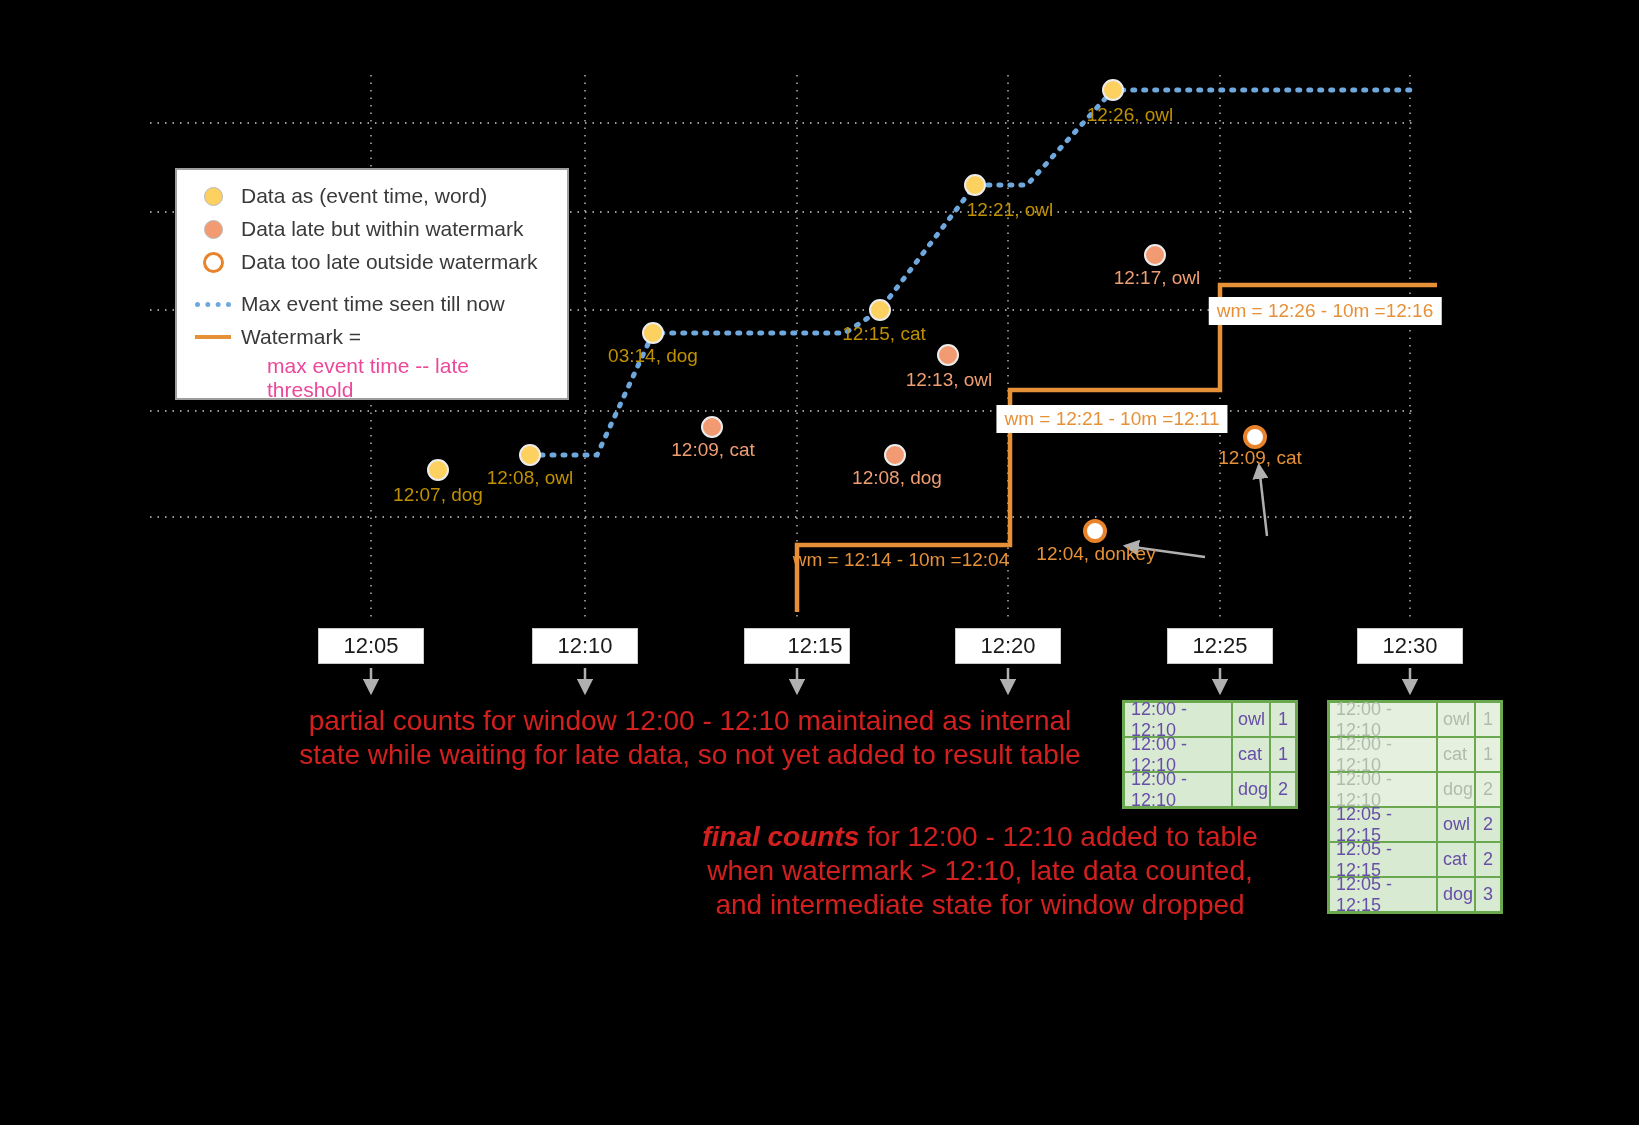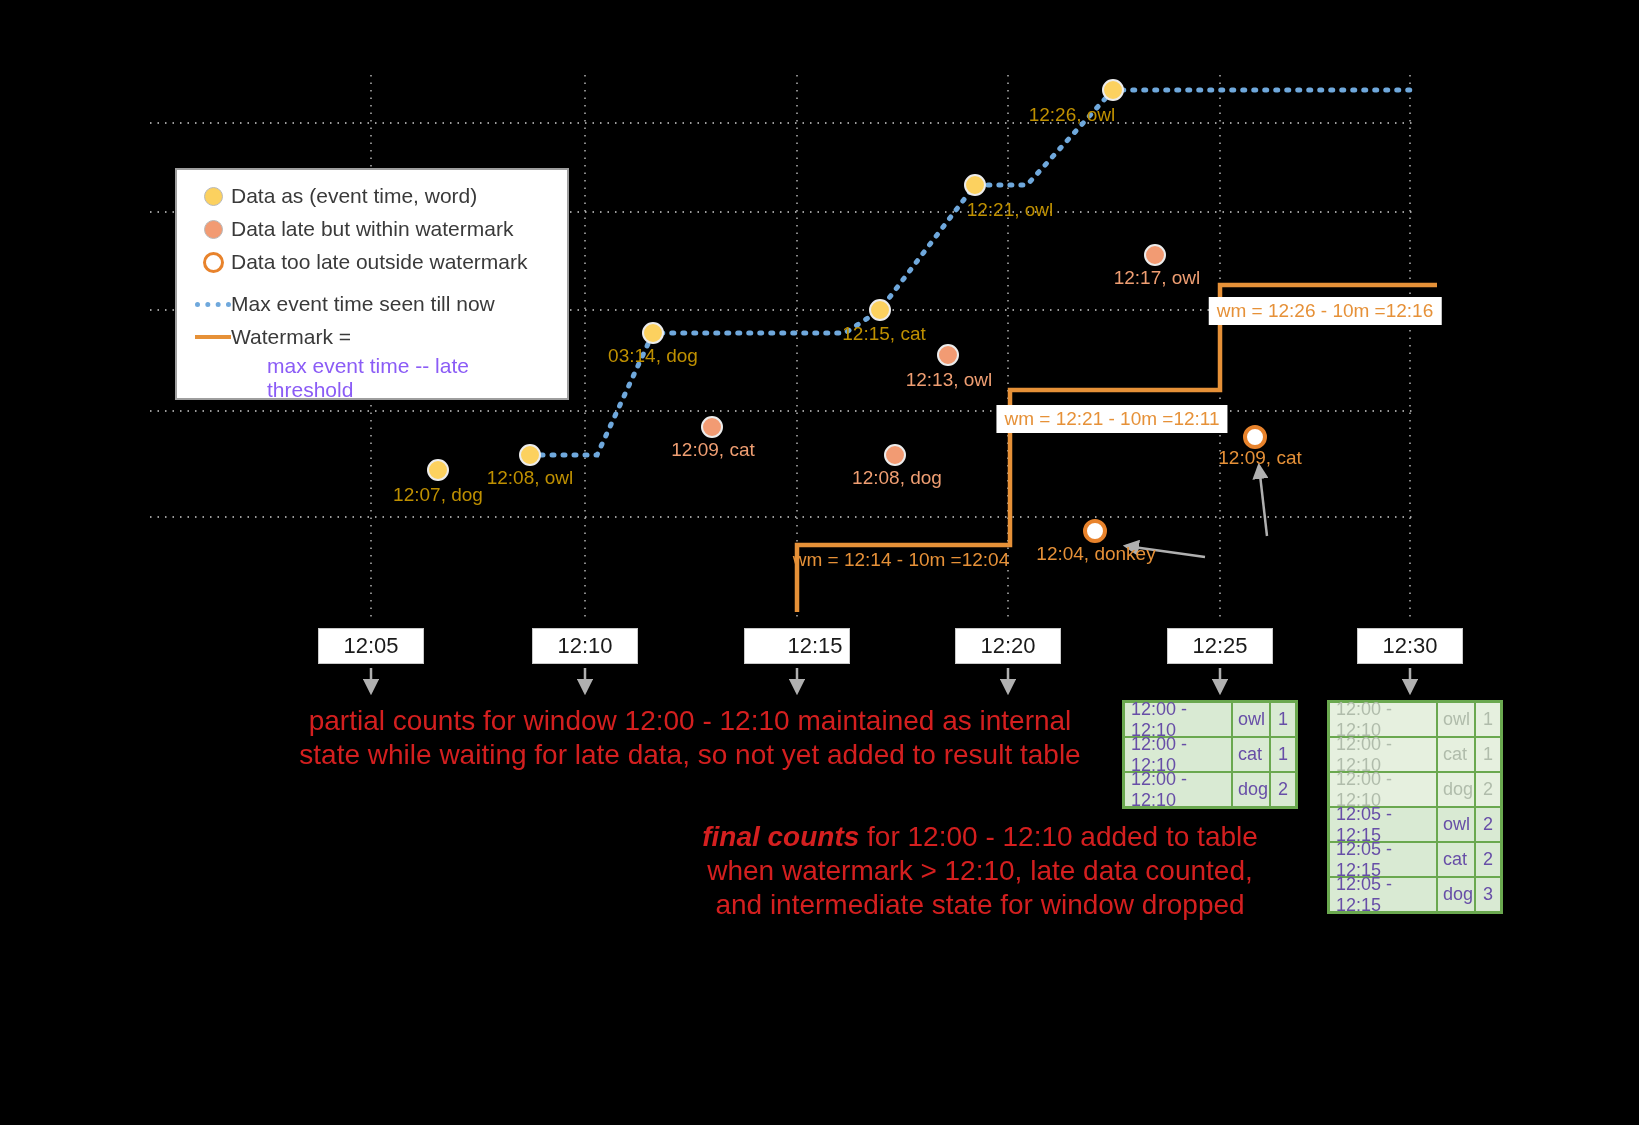--- a/index.html
+++ b/index.html
@@ -30,31 +30,31 @@
     color:#1a1a1a;font-size:22px;
   }
   .wmlabel{position:absolute;transform:translate(-50%,-50%);white-space:nowrap;font-size:19px;color:#e69138;z-index:2;}
   .wmlabel.boxed{background:#fff;padding:3px 8px;}
 
   .legend{
     position:absolute;left:175px;top:168px;width:394px;height:232px;box-sizing:border-box;
     background:#fff;border:2px solid #9e9e9e;z-index:4;
     padding:14px 16px 10px 18px;color:#3a3a3a;font-size:21px;
   }
-  .lg-row{display:flex;align-items:center;gap:0;margin-bottom:9px;}
+  .lg-row{display:flex;align-items:center;gap:10px;margin-bottom:9px;}
   .lg-row.gap{margin-top:18px;}
   .lg-marker{flex:0 0 36px;display:flex;align-items:center;justify-content:center;}
   .lg-dot{width:19px;height:19px;border-radius:50%;box-sizing:border-box;}
   .lg-dot.yellow{background:#fcd15f;border:1px solid #b9b9b9;}
   .lg-dot.salmon{background:#f29b73;border:1px solid #b9b9b9;}
   .lg-dot.open{width:21px;height:21px;background:#fff;border:3.5px solid #e8832c;}
   .lg-line{width:36px;height:0;}
   .lg-line.dotted{border-top:5px dotted #6fa8dc;}
   .lg-line.solid{border-top:4px solid #e69138;}
-  .lg-sub{padding-left:72px;margin-top:-4px;font-size:21px;color:#8b5cf6;}
+  .lg-sub{padding-left:72px;margin-top:-4px;font-size:21px;color:#ec4899;}
 
   .red-note{
     position:absolute;z-index:3;color:#d41f1f;font-size:28px;line-height:34px;
     text-align:center;white-space:pre-line;transform:translateX(-50%);
   }
   #note-partial{left:690px;top:704px;}
   #note-final{left:980px;top:820px;}
   .emph{font-weight:bold;font-style:italic;}
 
   #too-late-box{
@@ -159,21 +159,21 @@
       <div class="plabel ontime" style="left: 438px; top: 495px;">12:07, dog</div>
       <div class="dot ontime" style="left: 530px; top: 455px;"></div>
       <div class="plabel ontime" style="left: 530px; top: 478px;">12:08, owl</div>
       <div class="dot ontime" style="left: 653px; top: 333px;"></div>
       <div class="plabel ontime" style="left: 653px; top: 356px;">03:14, dog</div>
       <div class="dot ontime" style="left: 880px; top: 310px;"></div>
       <div class="plabel ontime" style="left: 884px; top: 334px;">12:15, cat</div>
       <div class="dot ontime" style="left: 975px; top: 185px;"></div>
       <div class="plabel ontime" style="left: 1010px; top: 210px;">12:21, owl</div>
       <div class="dot ontime" style="left: 1113px; top: 90px;"></div>
-      <div class="plabel ontime" style="left: 1072px; top: 115px; text-align: center;">12:26, owl</div>
+      <div class="plabel ontime" style="left: 1130px; top: 115px; text-align: center;">12:26, owl</div>
       <div class="dot late" style="left: 712px; top: 427px;"></div>
       <div class="plabel late" style="left: 713px; top: 450px;">12:09, cat</div>
       <div class="dot late" style="left: 895px; top: 455px;"></div>
       <div class="plabel late" style="left: 897px; top: 478px;">12:08, dog</div>
       <div class="dot late" style="left: 948px; top: 355px;"></div>
       <div class="plabel late" style="left: 949px; top: 380px;">12:13, owl</div>
       <div class="dot late" style="left: 1155px; top: 255px;"></div>
       <div class="plabel late" style="left: 1157px; top: 278px;">12:17, owl</div>
       <div class="dot toolate" style="left: 1095px; top: 531px;"></div>
       <div class="plabel toolate" style="left: 1096px; top: 554px;">12:04, donkey</div>

